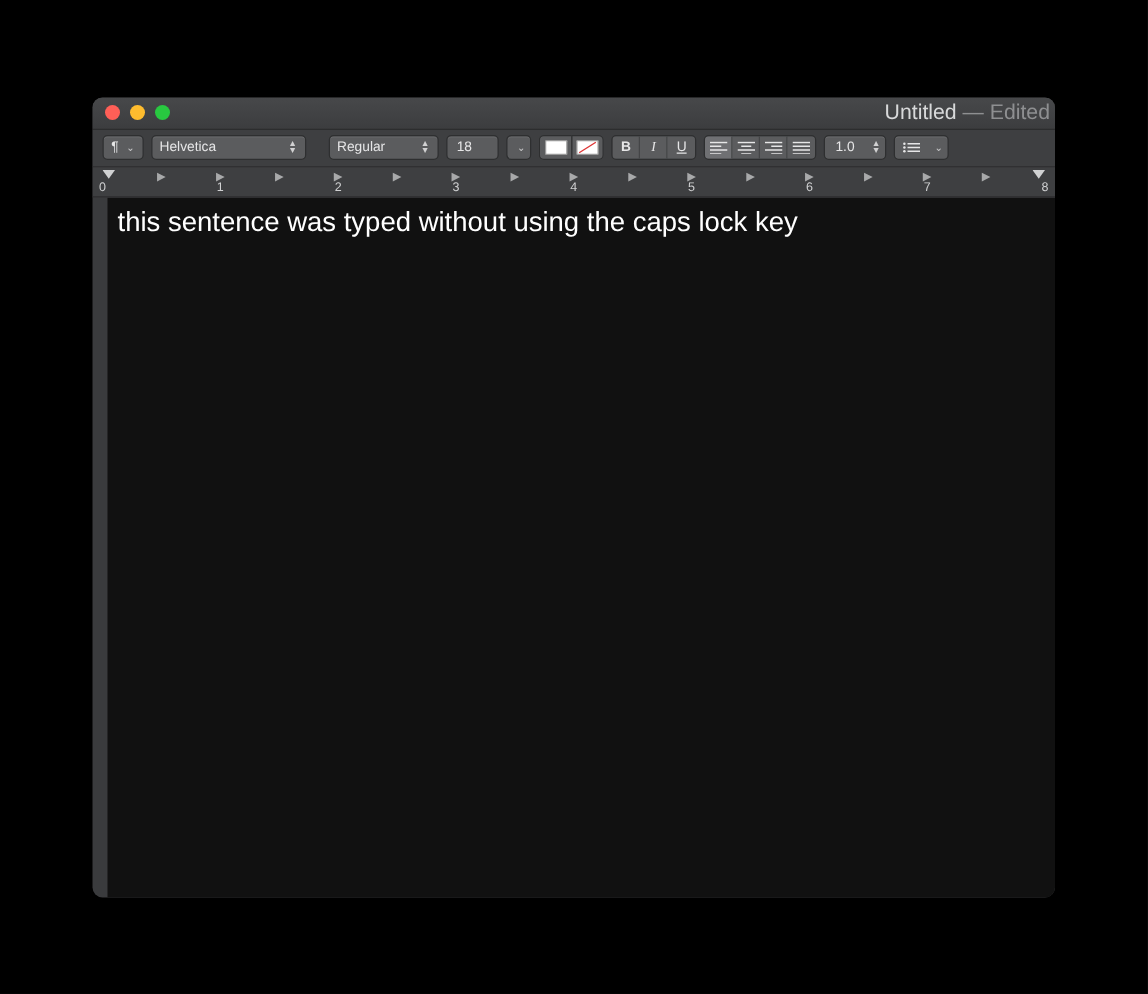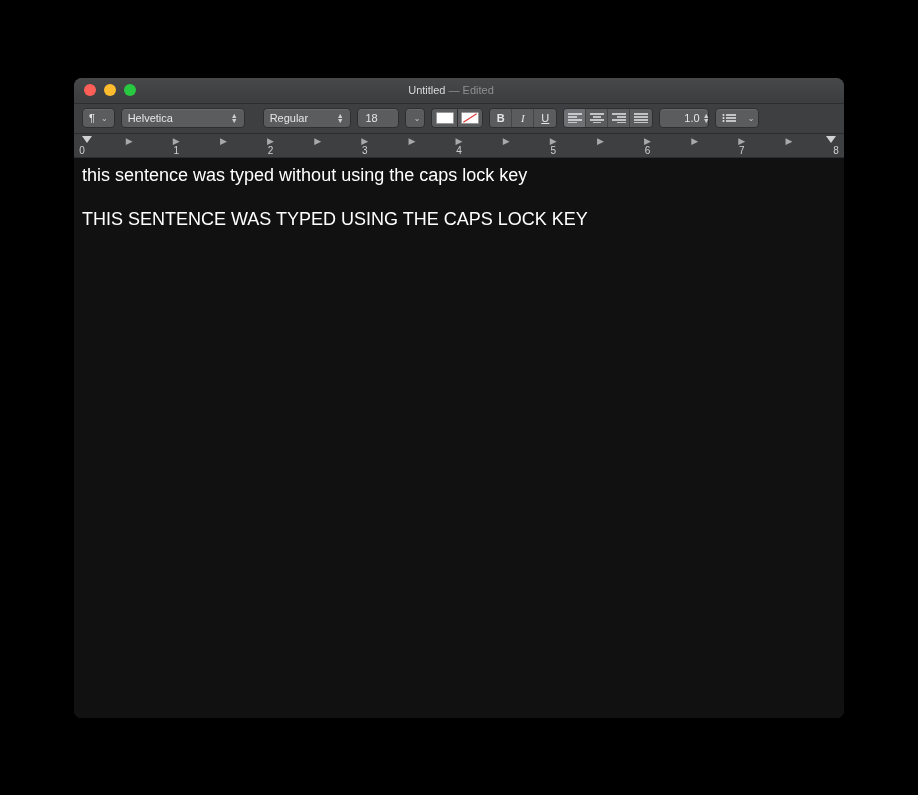--- a/index.html
+++ b/index.html
@@ -36,23 +36,23 @@
     padding-left: 10px;
   }
   .light {
     width: 12px; height: 12px; border-radius: 50%;
   }
   .light.red { background: #ff5f57; }
   .light.yellow { background: #febc2e; }
   .light.green { background: #28c840; }
   .title {
     position: absolute;
-    left: 0; right: 16px;
-    text-align: center;
-    font-size: 11px;
+    left: 0; right: 4px;
+    text-align: right;
+    font-size: 17px;
     color: #bcbdbe;
     pointer-events: none;
   }
   .title .docname { color: #d8d9da; }
   .title .status { color: #8e8f91; }
   .toolbar {
     height: 30px;
     background: #3e3f41;
     border-bottom: 1px solid #2c2d2e;
     display: flex;
@@ -105,21 +105,21 @@
   }
   .seg {
     background: #5b5c5e; color:#e6e6e7;
     width: 22px; display:flex; align-items:center; justify-content:center;
     font-size: 11px; font-family: "Helvetica Neue", Helvetica, Arial;
     border-right: 1px solid #444547;
   }
   .seg:last-child { border-right: none; }
   .seg.active { background:#6f7073; }
   .seg svg { width:14px; height:10px; }
-  .spacing-ctrl { width:50px; justify-content: space-between; padding:0 4px 0 24px;}
+  .spacing-ctrl { width:50px; justify-content: space-between; padding:0 4px 0 8px;}
   .list-ctrl { width:44px; justify-content: space-between; padding:0 4px 0 6px; }
   .ruler {
     height: 24px;
     background: #3e3f41;
     border-bottom: 1px solid #2c2d2e;
     position: relative;
     overflow: hidden;
   }
   .ruler-track {
     position:absolute; left:8px; right:8px; top:0; bottom:0;
@@ -137,23 +137,24 @@
   }
   .ruler-indent-right {
     position:absolute; right:0; top:2px;
   }
   .content {
     flex: 1;
     background: #111;
     color: #fff;
     padding: 6px 8px;
     font-family: Helvetica, Arial, sans-serif;
-    font-size: 18px;
+    font-size: 22px;
     line-height: 1.25;
     overflow: auto;
+    margin-left: 12px;
   }
   .content p { margin: 0 0 22px 0; }
   .updown { display:inline-flex; flex-direction:column; line-height:5px; font-size:7px; opacity:.85; margin-left:3px;}
   .align-icon line { stroke:#e6e6e7; stroke-width:1.3; }
 </style>
 </head>
 <body>
 
 <div class="window">
 
@@ -311,16 +312,15 @@
         <span class="ruler-tab" style="left: 518.375px;">▶</span>
         <span class="ruler-tab" style="left: 565.5px;">▶</span>
         <span class="ruler-tab" style="left: 612.625px;">▶</span>
         <span class="ruler-tab" style="left: 659.75px;">▶</span>
         <span class="ruler-tab" style="left: 706.875px;">▶</span>
       </div>
   </div>
 
   <div class="content">
     <p>this sentence was typed without using the caps lock key</p>
-    <p>THIS SENTENCE WAS TYPED USING THE CAPS LOCK KEY</p>
   </div>
 
 </div>
 
 </body></html>

